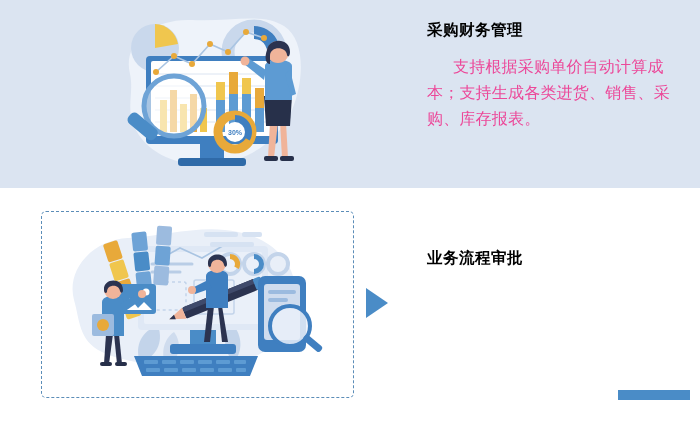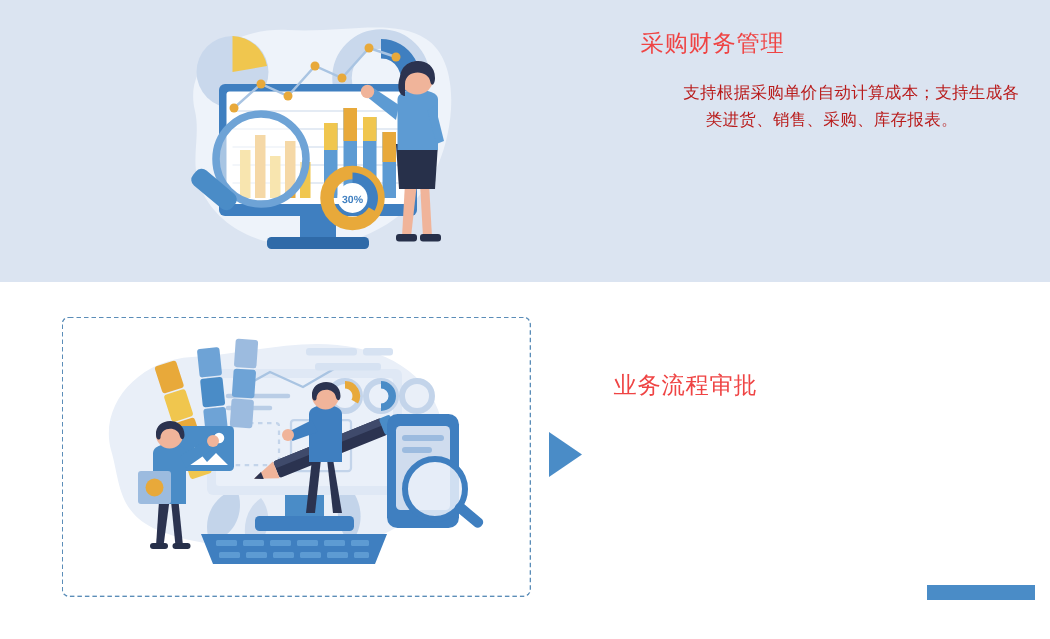--- a/index.html
+++ b/index.html
@@ -46,39 +46,38 @@
     top: 222px;
     width: 280px;
     height: 165px;
   }
 
   
   .text-block {
     position: absolute;
   }
   .block-1 { left: 427px; top: 20px; width: 255px; }
-  .block-2 { left: 409px; top: 248px; width: 255px; }
+  .block-2 { left: 427px; top: 248px; width: 255px; }
 
   .sec-title {
     font-size: 15.5px;
-    font-weight: normal;
-    color: #ef4444;
+    font-weight: bold;
+    color: #000000;
     letter-spacing: 0.5px;
     line-height: 1.3;
     margin: 0 0 14px 0;
     white-space: nowrap;
   }
   .sec-body {
-    font-size: 11px;
-    color: #b91c1c;
+    font-size: 16px;
+    color: #ec4899;
     line-height: 1.62;
     margin: 0;
     text-indent: 26px;
     letter-spacing: 0.2px;
-    text-align: center;
   }
 
   
   .dashed-frame {
     position: absolute;
     left: 41px;
     top: 211px;
     width: 313px;
     height: 187px;
     border: 1.6px dashed #5b8db8;

